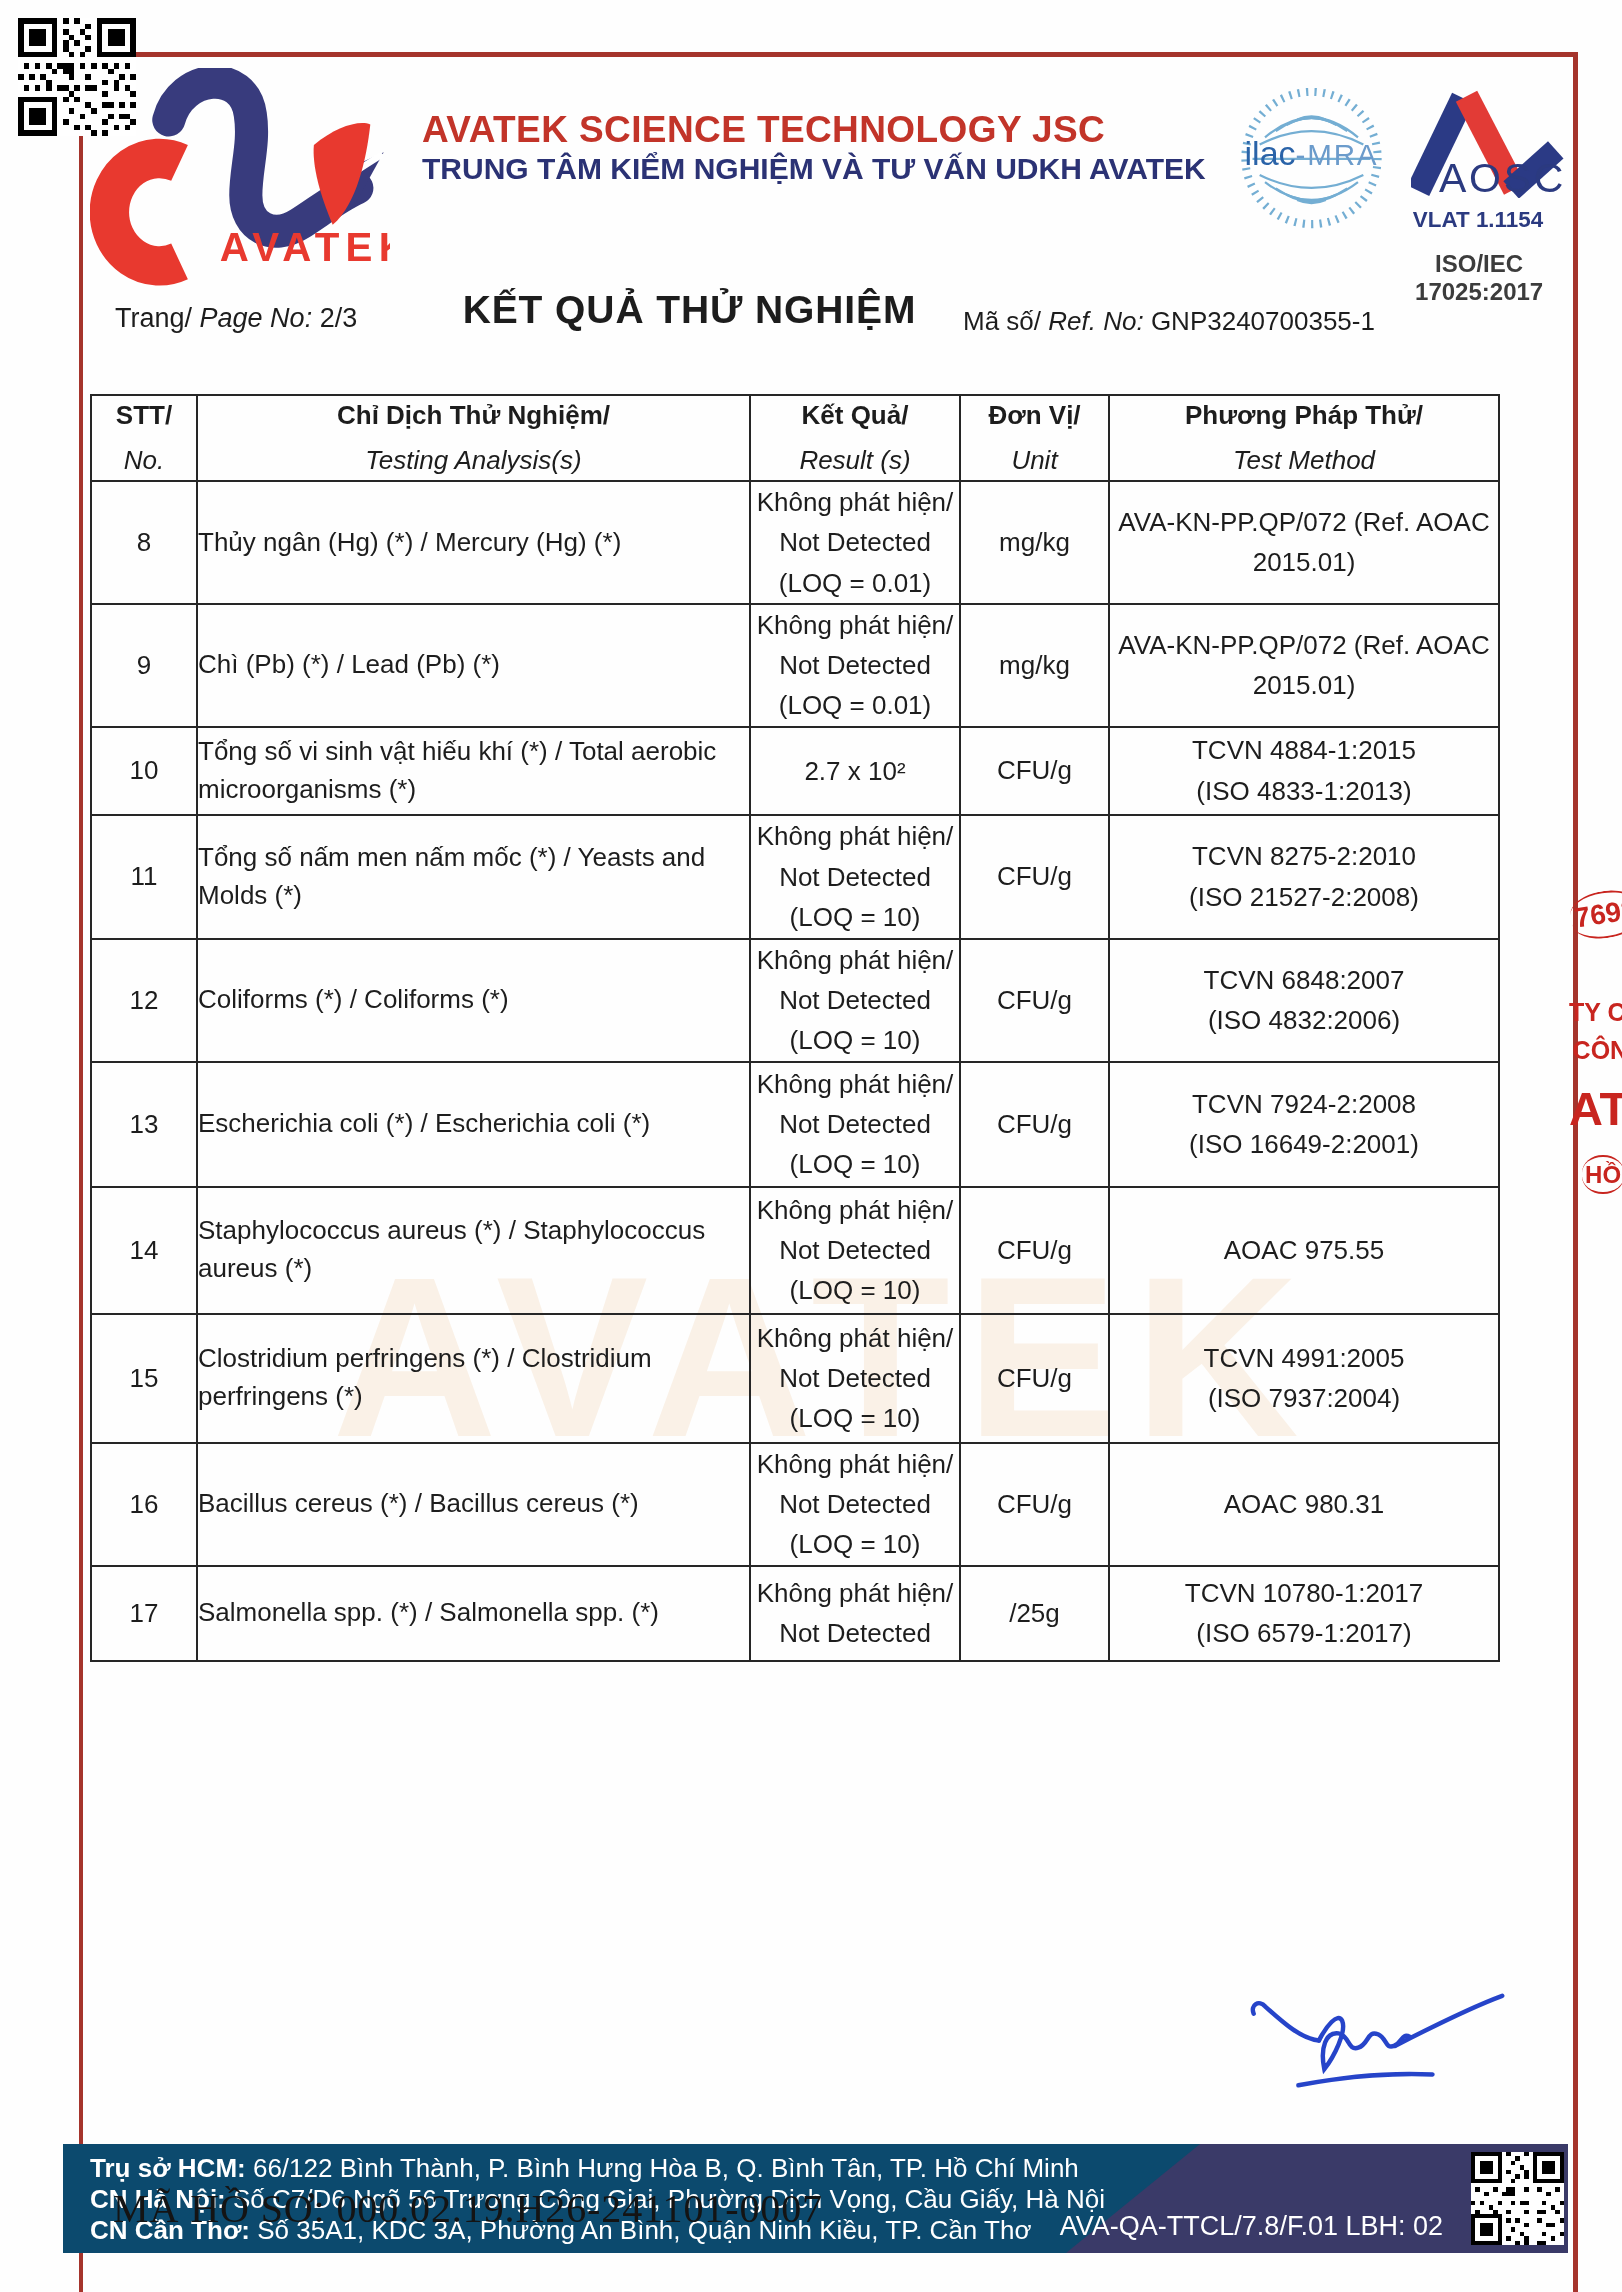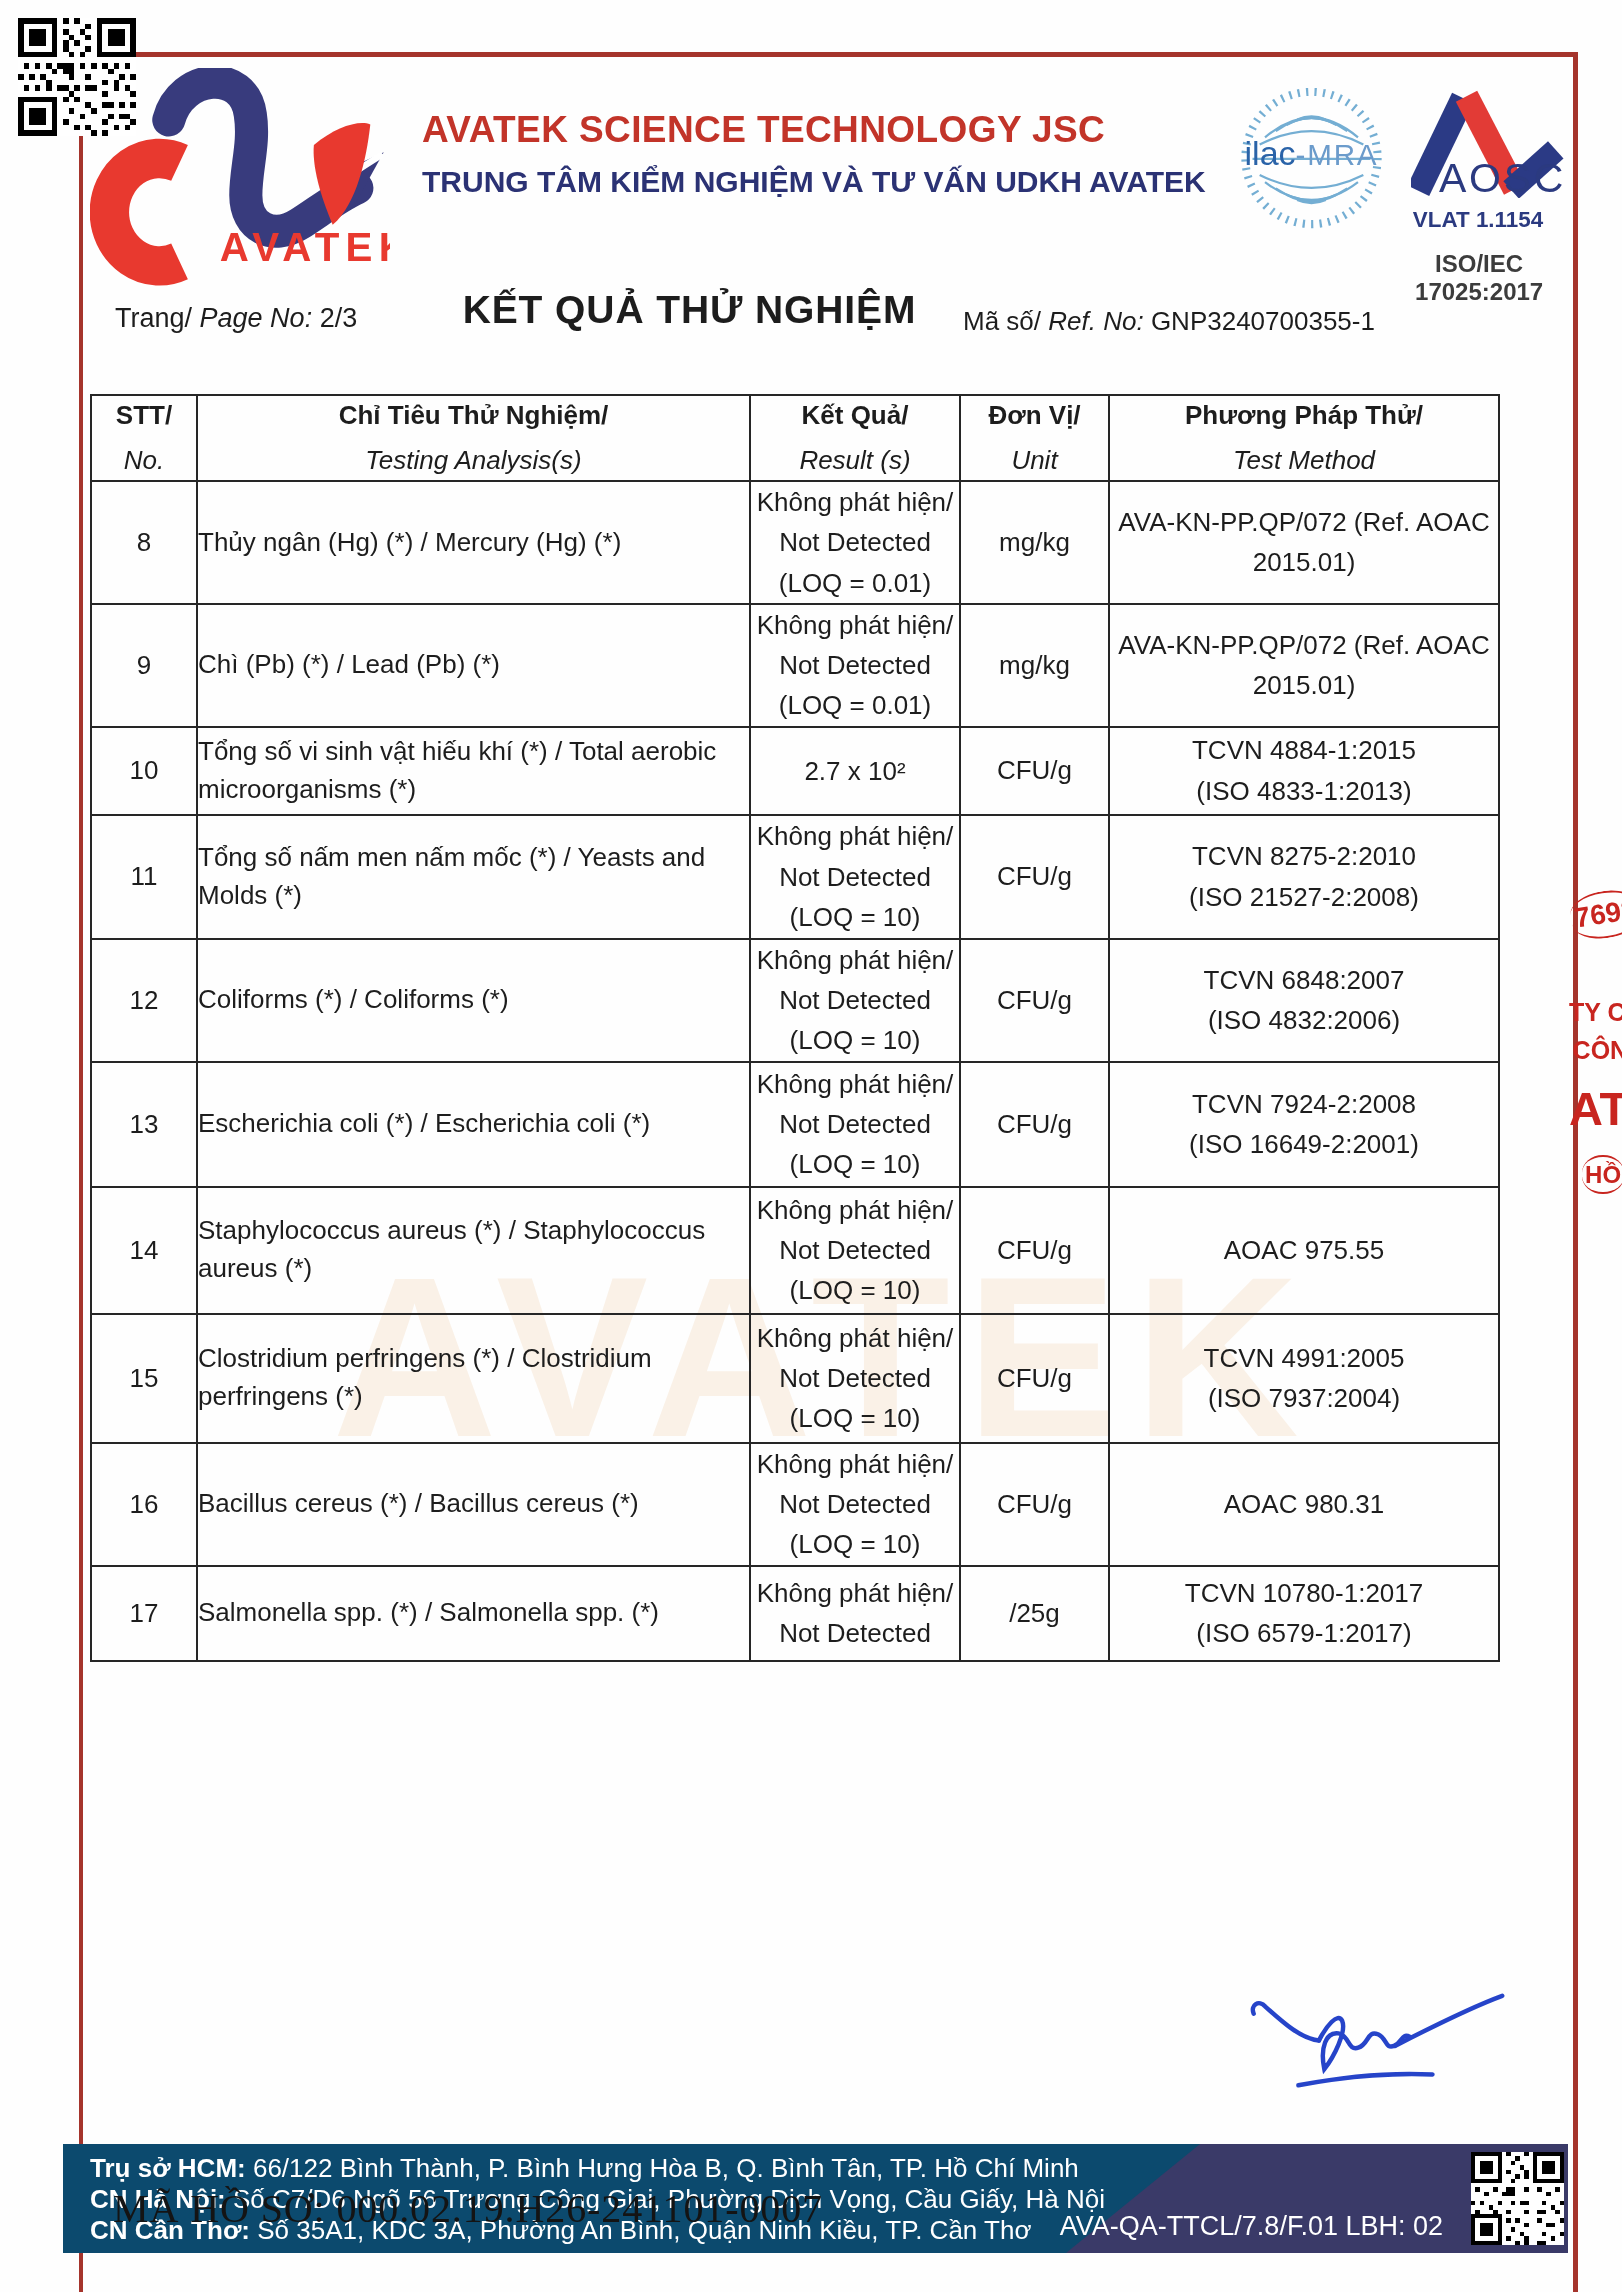--- a/index.html
+++ b/index.html
@@ -15,21 +15,21 @@
   
   .qr-top{position:absolute;left:18px;top:18px;width:118px;height:118px;background:#fff;}
   .qr-top svg{width:100%;height:100%;}
 
   
   .logo{position:absolute;left:90px;top:68px;width:300px;height:224px;}
 
   
   .org{position:absolute;left:422px;top:109px;width:824px;text-align:left;}
   .org .l1{font-size:37px;font-weight:bold;color:#c23429;letter-spacing:0.4px;}
-  .org .l2{font-size:30px;font-weight:bold;color:#2b3274;margin-top:14px;}
+  .org .l2{font-size:30px;font-weight:bold;color:#2b3274;margin-top:1px;}
 
   
   .ilac{position:absolute;left:1240px;top:82px;width:143px;height:152px;}
   .ilac svg{width:100%;height:100%;}
   .ilac .txt{position:absolute;left:0;top:52px;width:100%;text-align:center;
     font-size:34px;color:#2a63a8;}
   .ilac .txt .mra{font-size:29.6px;color:#6b9bcb;letter-spacing:1.8px;}
 
   
   .aosc{position:absolute;left:1395px;top:82px;width:179px;height:210px;}
@@ -189,21 +189,21 @@
       <col style="width:149px">
         <col style="width:390px">
     </colgroup>
     <thead>
       <tr style="height:86px">
         <th>
           <span class="hvi">STT/</span>
           <span class="hen">No.</span>
           </th>
         <th>
-          <span class="hvi">Chỉ Tiêu Thử Nghiệm/</span>
+          <span class="hvi">Chỉ Dịch Thử Nghiệm/</span>
           <span class="hen">Testing Analysis(s)</span>
           </th>
         <th>
           <span class="hvi">Kết Quả/</span>
           <span class="hen">Result (s)</span>
           </th>
         <th>
           <span class="hvi">Đơn Vị/</span>
           <span class="hen">Unit</span>
           </th>

